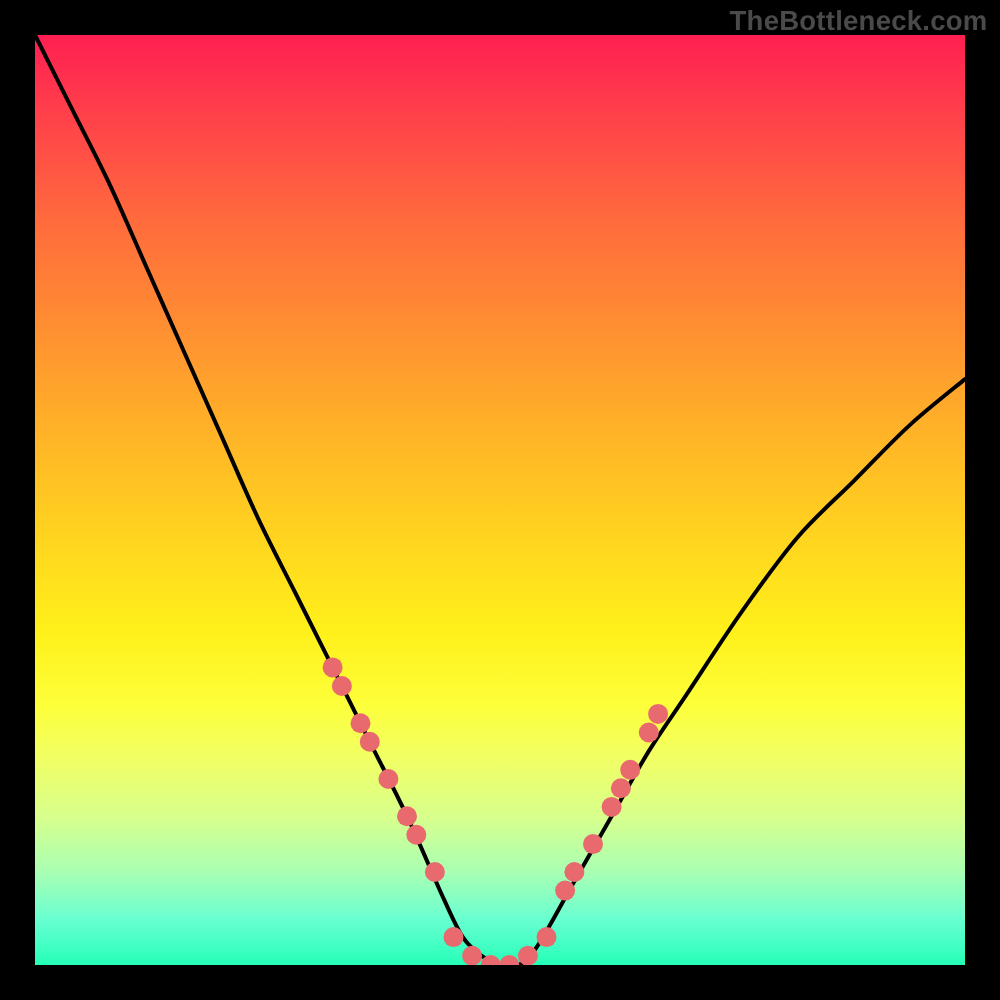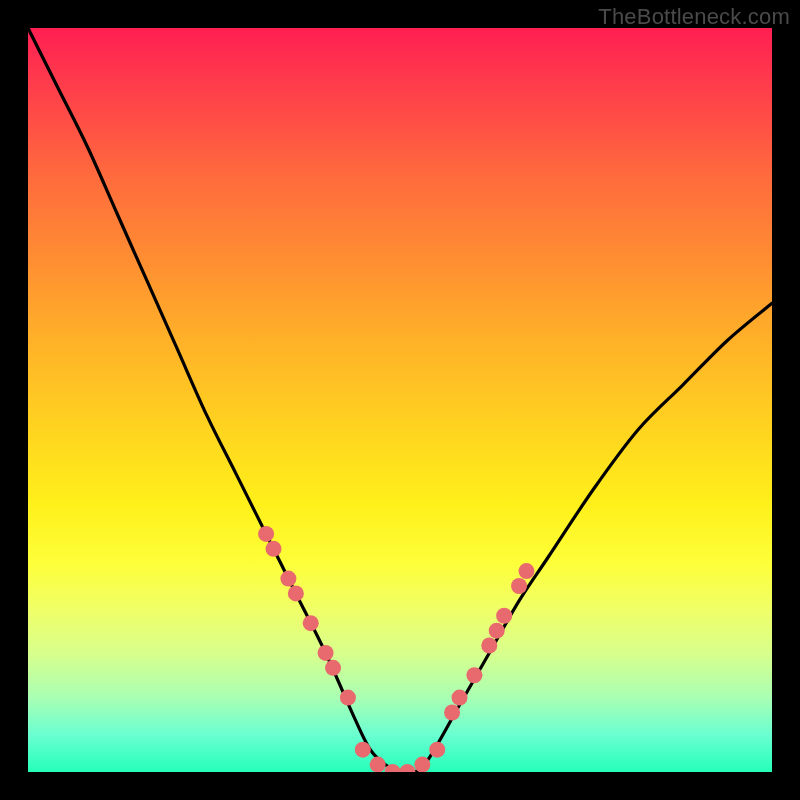--- a/index.html
+++ b/index.html
@@ -14,21 +14,21 @@
   .canvas-wrap {
     position: relative;
     width: 800px;
     height: 800px;
   }
   .watermark {
     position: absolute;
     top: 4px;
     right: 10px;
     font-size: 22px;
-    font-weight: 400;
+    font-weight: 700;
     color: #4a4a4a;
     letter-spacing: 0.2px;
     z-index: 10;
   }
   .plot-area {
     position: absolute;
     left: 28px;
     top: 28px;
     width: 744px;
     height: 744px;

